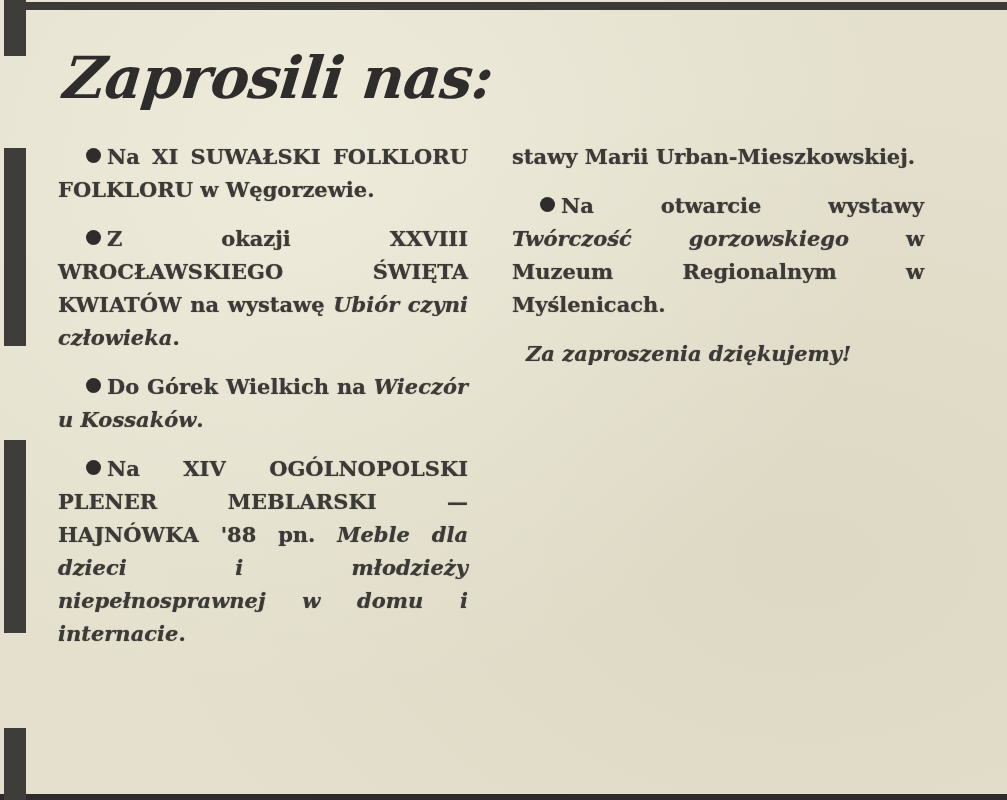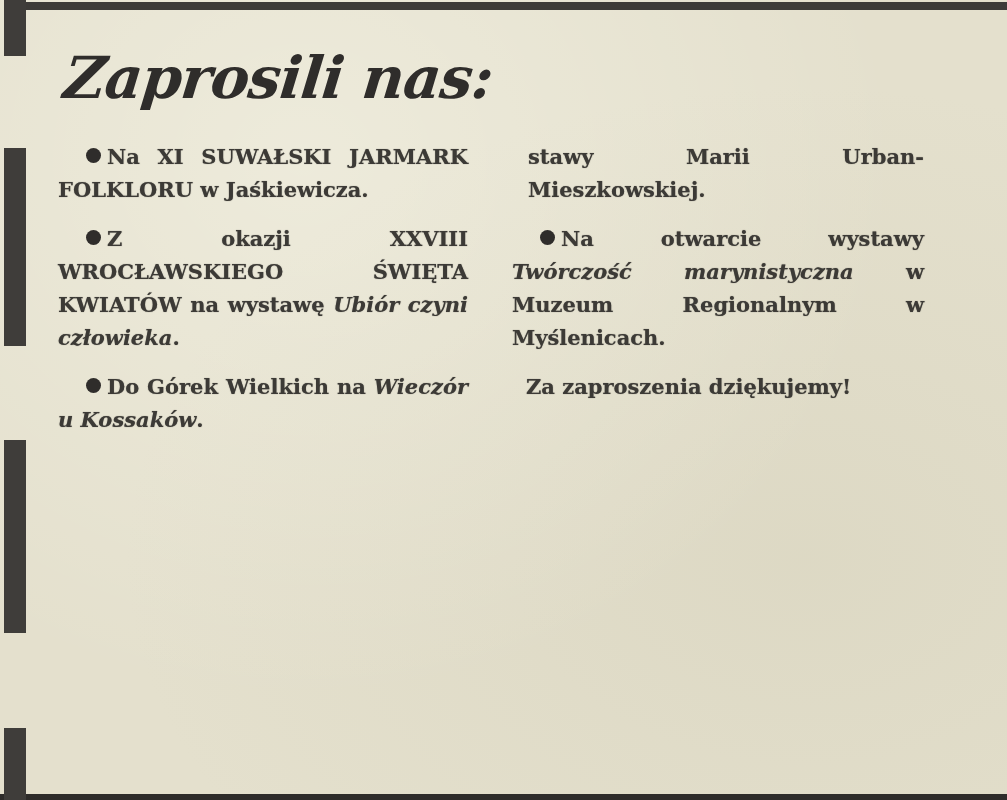--- a/index.html
+++ b/index.html
@@ -48,55 +48,58 @@
     font-weight: bold;
     font-size: 21px; line-height: 33px;
     color: #3c3a36;
     text-align: justify;
     text-shadow: 0 0 1px rgba(40,38,35,0.6);
   }
   .col.left { left: 58px; }
   .col.right { left: 512px; width: 412px; top: 140px; }
 
   .item { margin: 0 0 16px 0; text-indent: 28px; }
-  .item.cont { text-indent: 0; margin-left: 16px; }
+  .item.cont { text-indent: 0; }
   .item .bullet {
     display: inline-block; width: 15px; height: 15px; border-radius: 50%;
     background: #2f2d2b; margin-right: 6px; vertical-align: 1px;
   }
   .it { font-style: italic; }
   .thanks {
-    text-indent: 14px; margin-top: 0;
+    font-style: italic; text-indent: 14px; margin-top: 0;
   }
 </style>
 </head>
 <body>
 
 <div class="paper">
   <div class="rule-top"></div>
   <div class="rule-bottom"></div>
   <div class="bar b1"></div>
   <div class="bar b2"></div>
   <div class="bar b3"></div>
   <div class="bar b4"></div>
 
   <div class="title">Zaprosili nas:</div>
 
   <div class="col left">
     <p class="item">
-      <span class="bullet"></span><span>Na XI SUWAŁSKI JARMARK FOLKLORU w Jaśkiewicza.</span>
+      <span class="bullet"></span><span>Na XI SUWAŁSKI FOLKLORU FOLKLORU w Węgorzewie.</span>
     </p>
     <p class="item">
       <span class="bullet"></span><span>Z okazji XXVIII WROCŁAWSKIEGO ŚWIĘTA KWIATÓW na wystawę </span><span class="it">Ubiór czyni człowieka</span><span>.</span>
     </p>
     <p class="item">
       <span class="bullet"></span><span>Do Górek Wielkich na </span><span class="it">Wieczór u Kossaków</span><span>.</span>
     </p>
+    <p class="item">
+      <span class="bullet"></span><span>Na XIV OGÓLNOPOLSKI PLENER MEBLARSKI — HAJNÓWKA '88 pn. </span><span class="it">Meble dla dzieci i młodzieży niepełnosprawnej w domu i internacie</span><span>.</span>
+    </p>
   </div>
 
   <div class="col right">
     <p class="item cont">stawy Marii Urban-Mieszkowskiej.</p>
     <p class="item">
-      <span class="bullet"></span><span>Na otwarcie wystawy </span><span class="it">Twórczość marynistyczna</span><span> w Muzeum Regionalnym w Myślenicach.</span>
+      <span class="bullet"></span><span>Na otwarcie wystawy </span><span class="it">Twórczość gorzowskiego</span><span> w Muzeum Regionalnym w Myślenicach.</span>
     </p>
     <p class="item thanks">Za zaproszenia dziękujemy!</p>
   </div>
 </div>
 
 </body></html>

